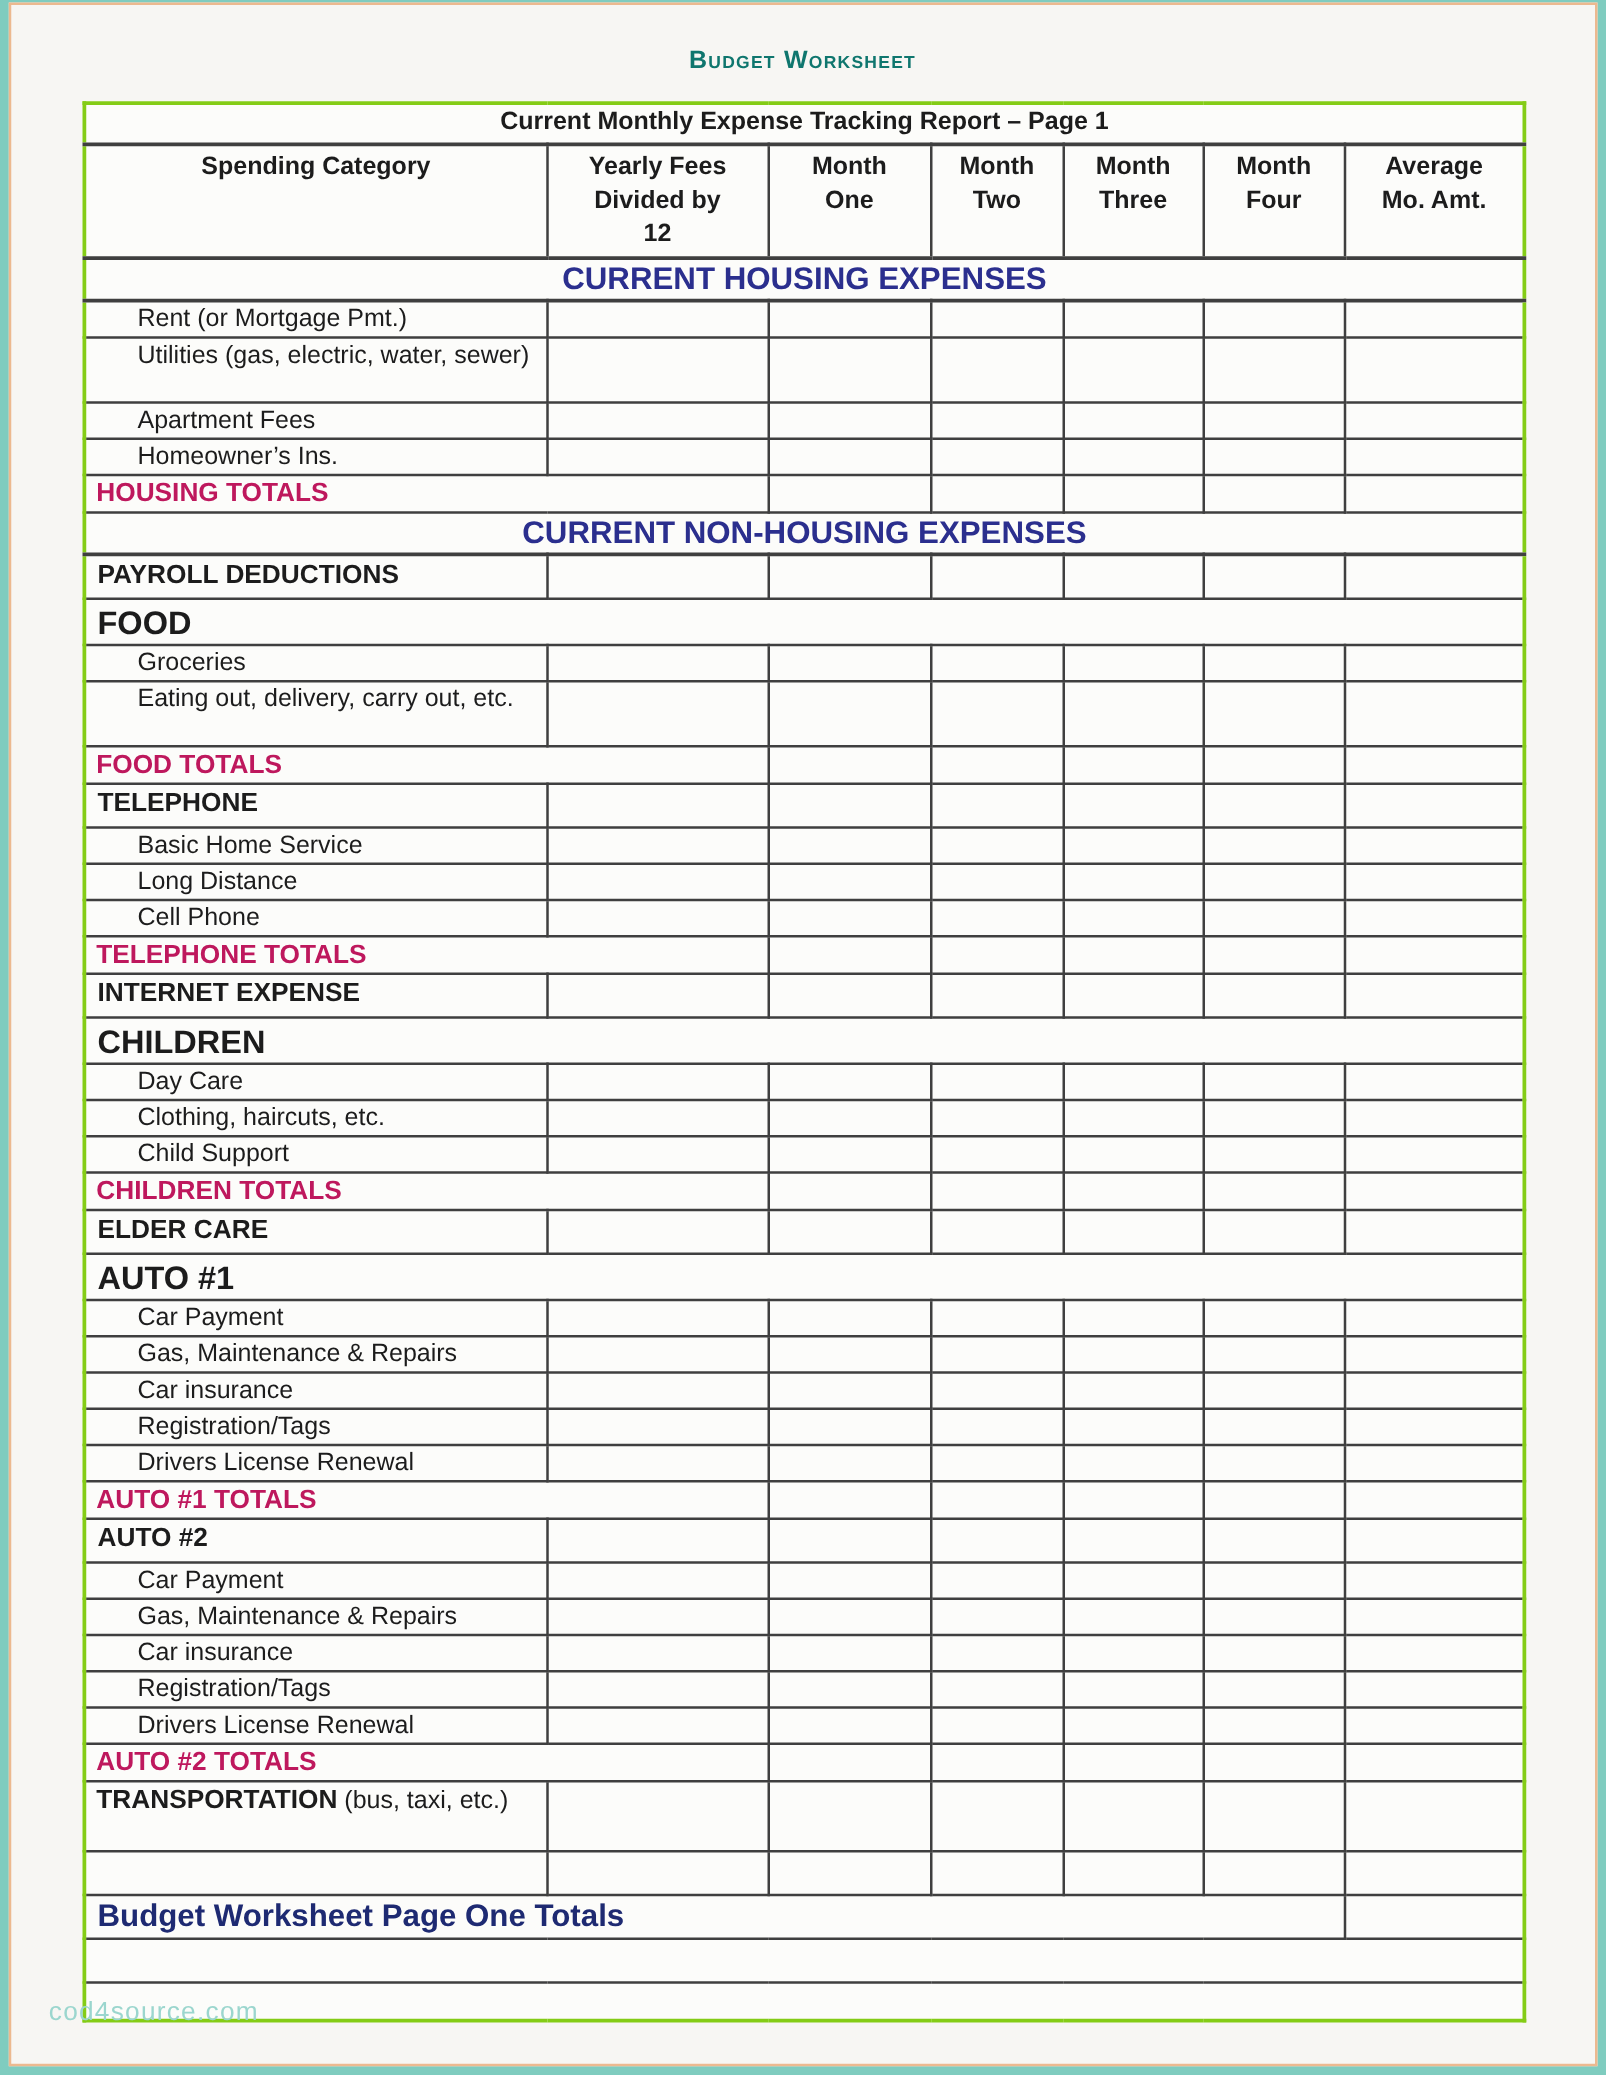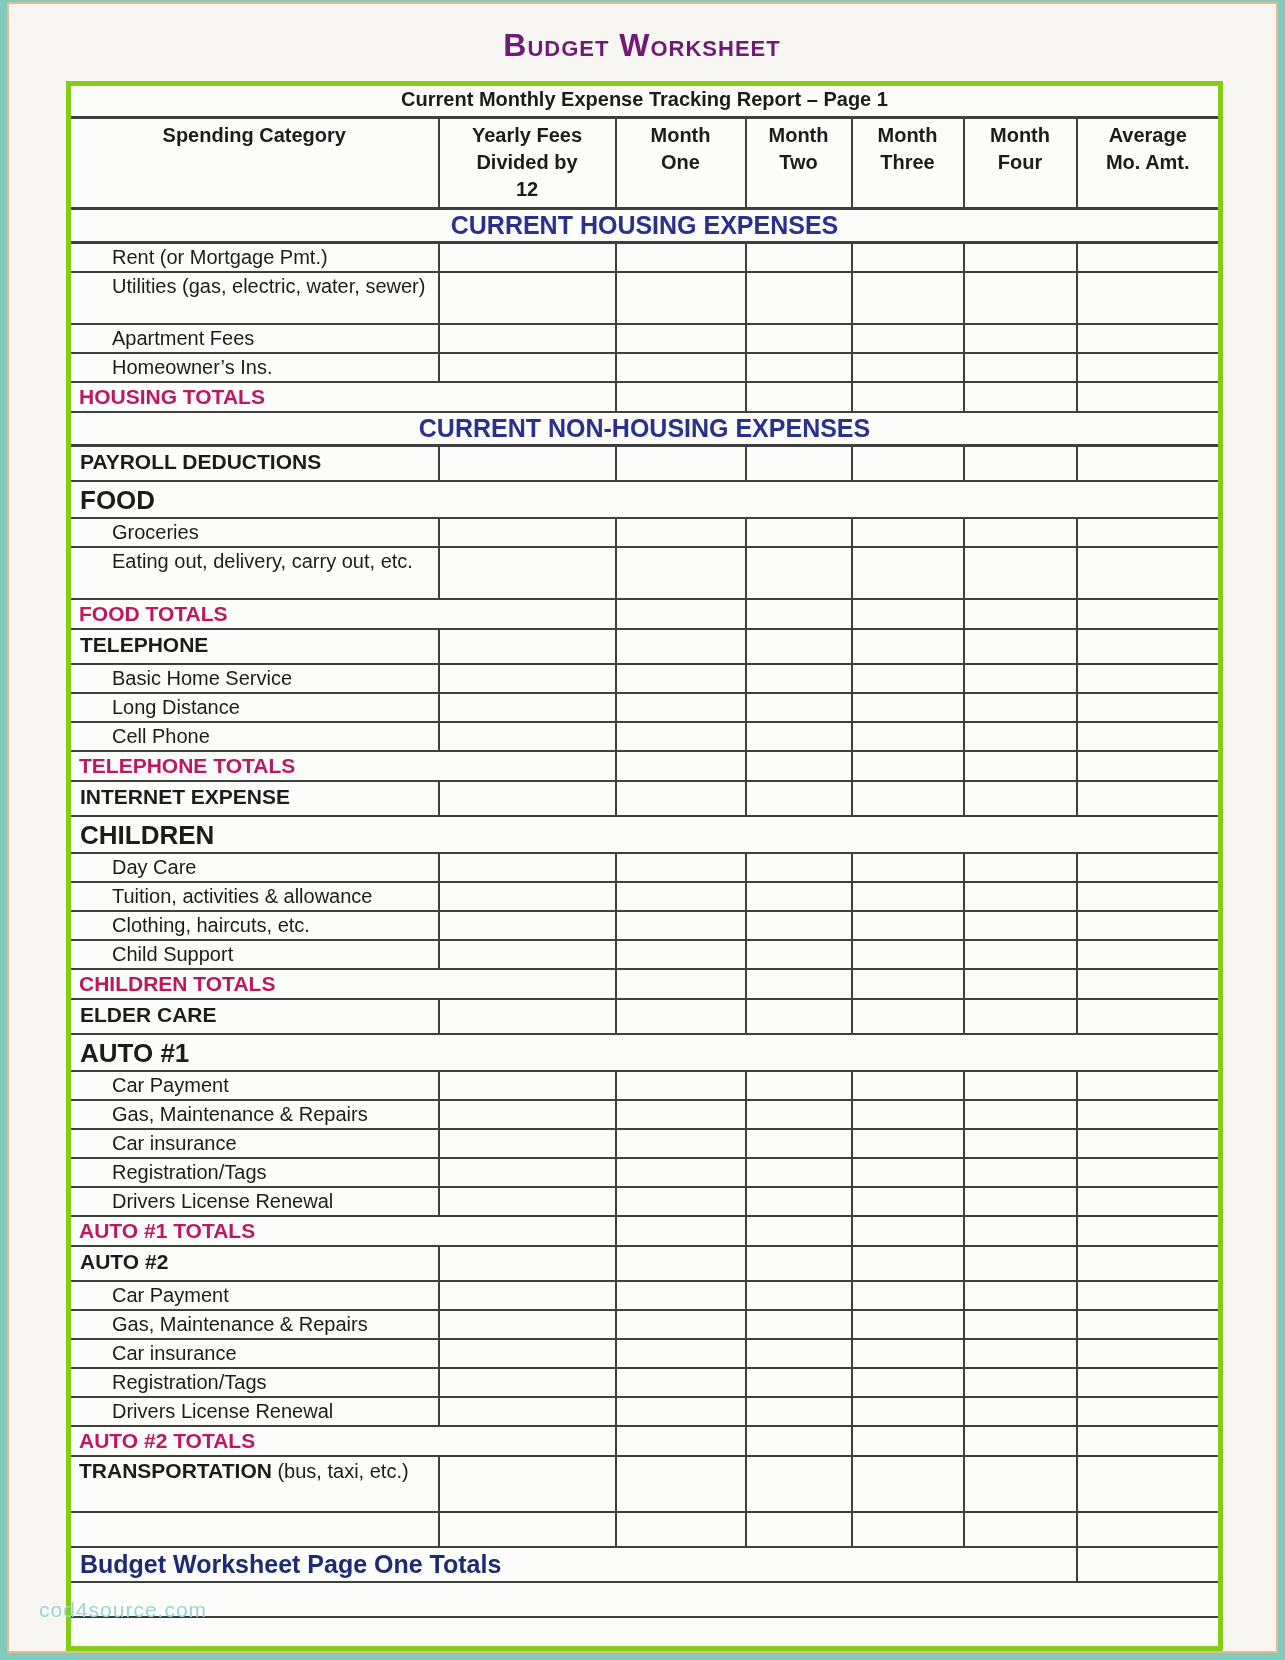--- a/index.html
+++ b/index.html
@@ -8,39 +8,39 @@
     background:#7fccbf;
     font-family:"Liberation Sans", sans-serif;
     -webkit-font-smoothing:antialiased;
   }
   .page{
     position:absolute;left:7px;right:7px;top:2px;bottom:7px;
     background:#f7f6f3;
     border:2px solid #ecb98f;
   }
   .doc-title{
-    position:absolute;left:57px;top:23px;width:1152px;
+    position:absolute;left:57px;top:33px;width:1152px;
     text-align:center;margin:0;
     font-variant:small-caps;
-    font-weight:bold;font-size:32px;letter-spacing:1px;
-    color:#701a75;
+    font-weight:bold;font-size:20px;letter-spacing:1px;
+    color:#0f766e;
   }
   table.sheet{
     position:absolute;left:57px;top:77px;width:1152px;
     border-collapse:collapse;table-layout:fixed;
     background:#fcfcfa;
   }
   table.sheet td, table.sheet th{
     border:2px solid #3f3f3f;
     vertical-align:top;
     padding:1px 6px;
     font-size:20px;color:#1c1c1c;
     overflow:hidden;
   }
-  table.sheet{border:5px solid #84cc16;padding-left:22px;}
+  table.sheet{border:3px solid #84cc16;padding-left:22px;}
   
   tr.r-report td{
     height:27px;text-align:center;font-weight:bold;font-size:20px;
     border-bottom-width:3px;padding-top:2px;
   }
   
   tr.r-cols th{
     height:84px;text-align:center;font-weight:bold;font-size:20px;
     line-height:27px;padding-top:3px;border-bottom-width:3px;
   }
@@ -262,29 +262,20 @@
         <tr class="r-item">
           <td class="lbl">Day Care</td>
           <td></td>
           <td></td>
           <td></td>
           <td></td>
           <td></td>
           <td></td>
         </tr>
         <tr class="r-item">
-          <td class="lbl">Tuition, activities &amp; allowance</td>
-          <td></td>
-          <td></td>
-          <td></td>
-          <td></td>
-          <td></td>
-          <td></td>
-        </tr>
-        <tr class="r-item">
           <td class="lbl">Clothing, haircuts, etc.</td>
           <td></td>
           <td></td>
           <td></td>
           <td></td>
           <td></td>
           <td></td>
         </tr>
         <tr class="r-item">
           <td class="lbl">Child Support</td>

